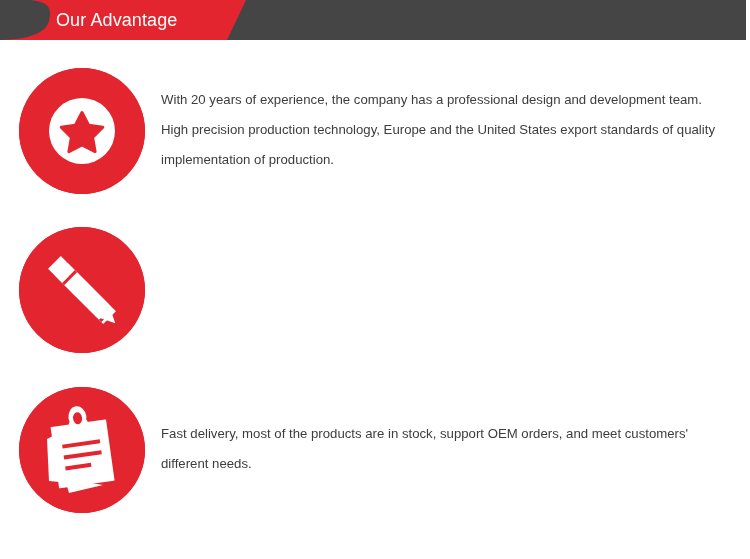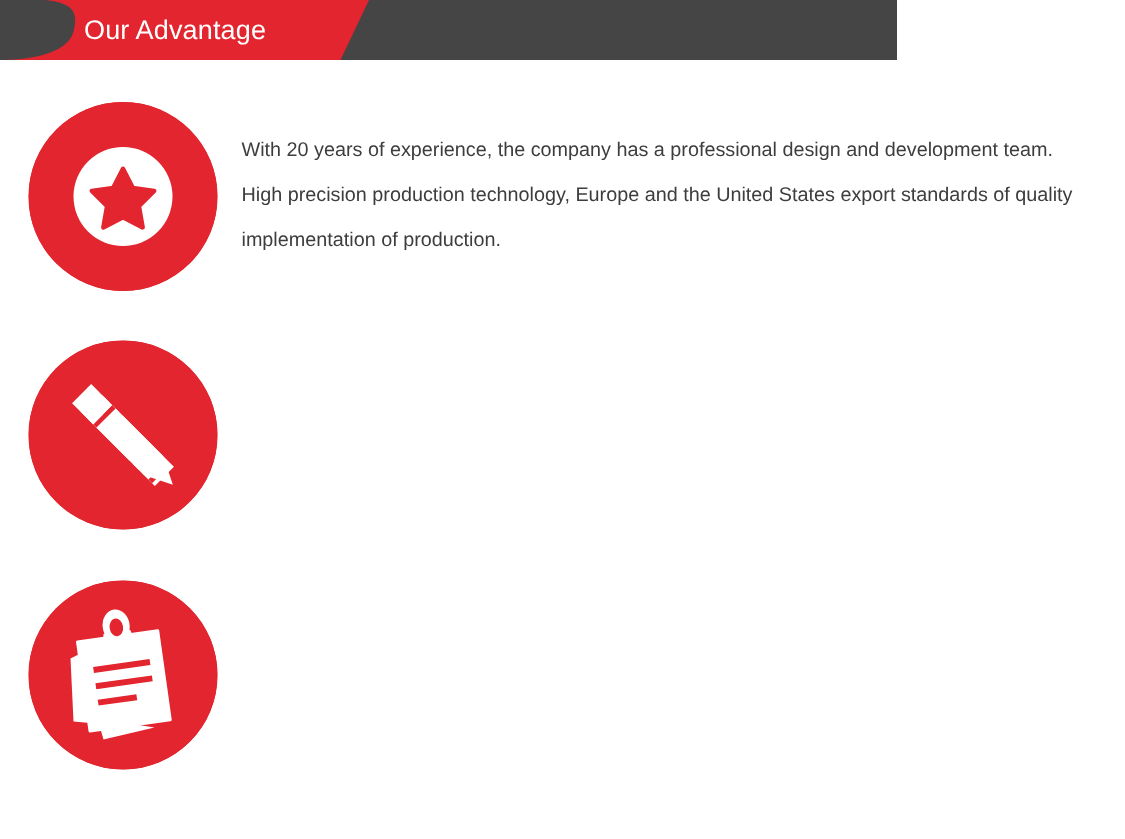--- a/index.html
+++ b/index.html
@@ -11,21 +11,21 @@
     height: 559px;
     background: #ffffff;
     font-family: "Liberation Sans", sans-serif;
     overflow: hidden;
     position: relative;
   }
 
   
   .header-banner {
     position: relative;
-    width: 598px;
+    width: 746px;
     height: 40px;
     overflow: hidden;
   }
   .header-banner svg {
     position: absolute;
     top: 0;
     left: 0;
     display: block;
   }
   .header-title {
@@ -162,14 +162,15 @@
         <ellipse cx="64" cy="31" rx="4.5" ry="6"></ellipse>
       </g>
 
       <g transform="rotate(-8 63 70)" fill="#e2252e">
         <rect x="45" y="55" width="38" height="4"></rect>
         <rect x="45" y="66" width="38" height="4"></rect>
         <rect x="45" y="77" width="26" height="4"></rect>
       </g>
     </svg>
   </div>
+  <div class="advantage-text" style="top:419px">Fast delivery, most of the products are in stock, support OEM orders, and meet customers' different needs.</div>
 
 </div>
 
 </body></html>

